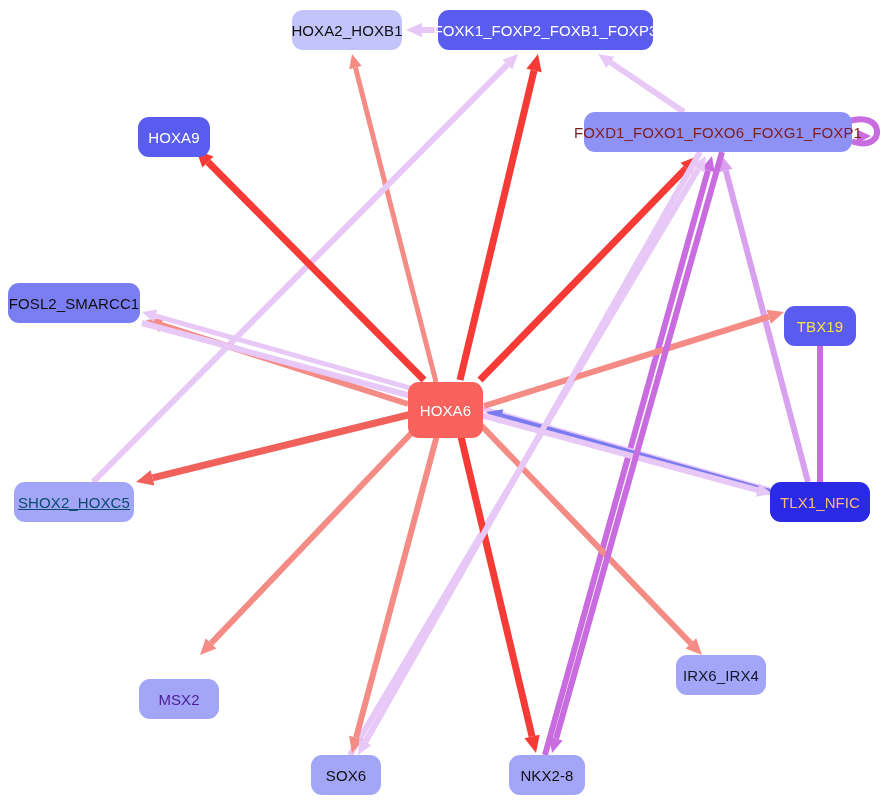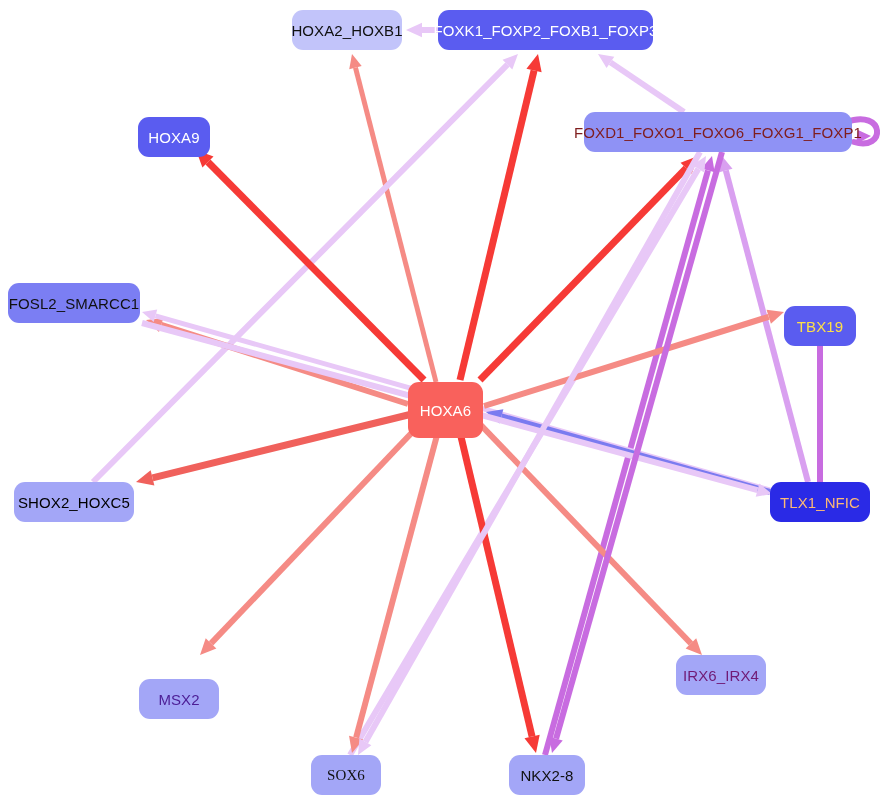--- a/index.html
+++ b/index.html
@@ -144,20 +144,20 @@
       </g>
     </svg>
   <div id="node-layer">
       <div class="node" style="left: 292px; top: 10px; width: 110px; height: 40px; background: rgb(194, 196, 250); color: rgb(16, 16, 16);">HOXA2_HOXB1</div>
       <div class="node" style="left: 438px; top: 10px; width: 215px; height: 40px; background: rgb(90, 92, 240); color: rgb(255, 255, 255);">FOXK1_FOXP2_FOXB1_FOXP3</div>
       <div class="node" style="left: 138px; top: 108px; width: 72px; height: 40px; background: rgb(90, 92, 240); color: rgb(255, 255, 255); margin-top: 9px;">HOXA9</div>
       <div class="node" style="left: 584px; top: 112px; width: 268px; height: 40px; background: rgb(143, 146, 245); color: #7f1d1d;">FOXD1_FOXO1_FOXO6_FOXG1_FOXP1</div>
       <div class="node" style="left: 8px; top: 283px; width: 132px; height: 40px; background: rgb(123, 126, 243); color: rgb(16, 16, 16);">FOSL2_SMARCC1</div>
       <div class="node" style="left: 784px; top: 283px; width: 72px; height: 40px; background: rgb(90, 92, 240); color: #fde047; margin-top: 23px;">TBX19</div>
       <div class="node" style="left: 408px; top: 382px; width: 75px; height: 56px; background: rgb(249, 97, 92); color: rgb(255, 255, 255);">HOXA6</div>
-      <div class="node" style="left: 14px; top: 482px; width: 120px; height: 40px; background: rgb(163, 166, 247); color: #000000;">SHOX2_HOXC5</div>
+      <div class="node" style="left: 14px; top: 482px; width: 120px; height: 40px; background: rgb(163, 166, 247); color: #0c4a6e; text-decoration: underline;">SHOX2_HOXC5</div>
       <div class="node" style="left: 770px; top: 482px; width: 100px; height: 40px; background: rgb(42, 42, 230); color: #fdba74;">TLX1_NFIC</div>
       <div class="node" style="left: 139px; top: 655px; width: 80px; height: 40px; background: rgb(163, 166, 247); color: #4c1d95; margin-top: 24px;">MSX2</div>
-      <div class="node" style="left: 676px; top: 655px; width: 90px; height: 40px; background: rgb(163, 166, 247); color: #701a75;">IRX6_IRX4</div>
-      <div class="node" style="left: 311px; top: 755px; width: 70px; height: 40px; background: rgb(163, 166, 247); color: rgb(16, 16, 16); font-family: Liberation Serif, serif;">SOX6</div>
+      <div class="node" style="left: 676px; top: 655px; width: 90px; height: 40px; background: rgb(163, 166, 247); color: #0f172a;">IRX6_IRX4</div>
+      <div class="node" style="left: 311px; top: 755px; width: 70px; height: 40px; background: rgb(163, 166, 247); color: rgb(16, 16, 16);">SOX6</div>
       <div class="node" style="left: 509px; top: 755px; width: 76px; height: 40px; background: rgb(163, 166, 247); color: rgb(16, 16, 16);">NKX2-8</div>
     </div>
 </div>
 
 </body></html>

